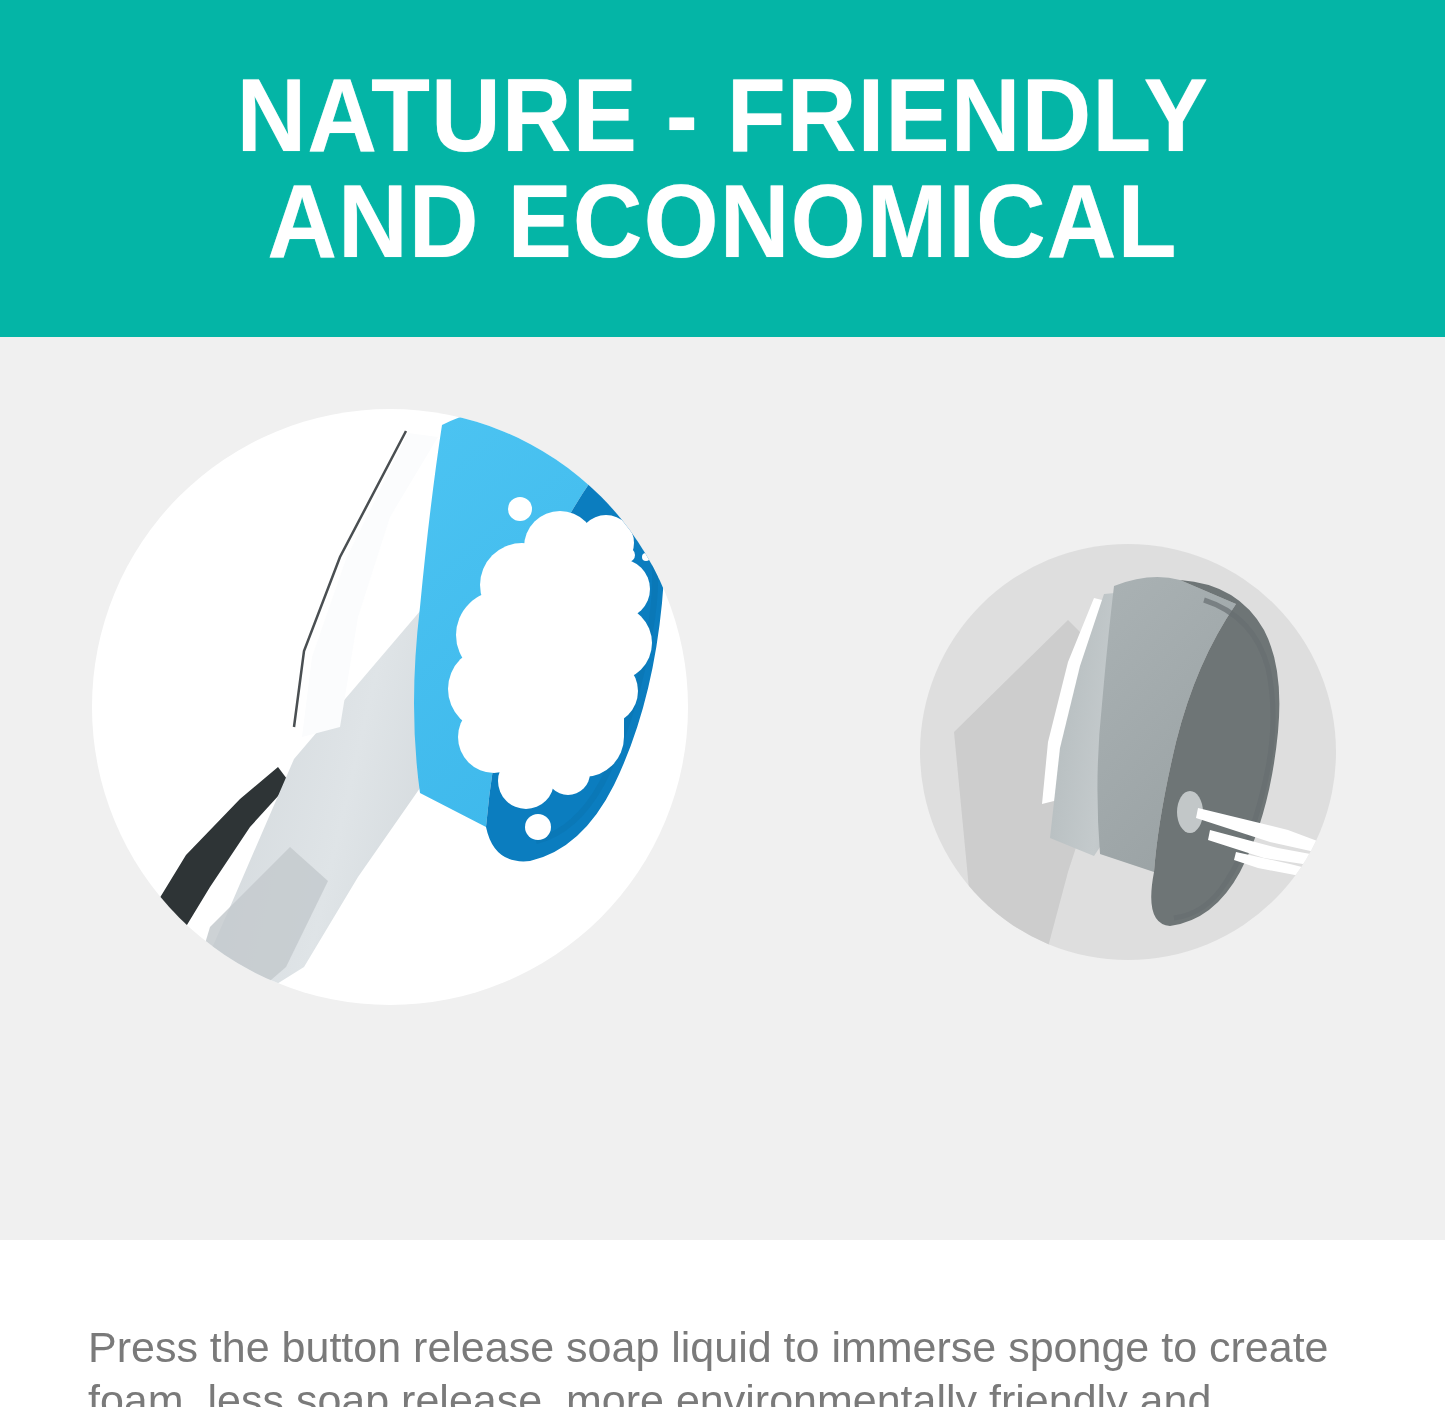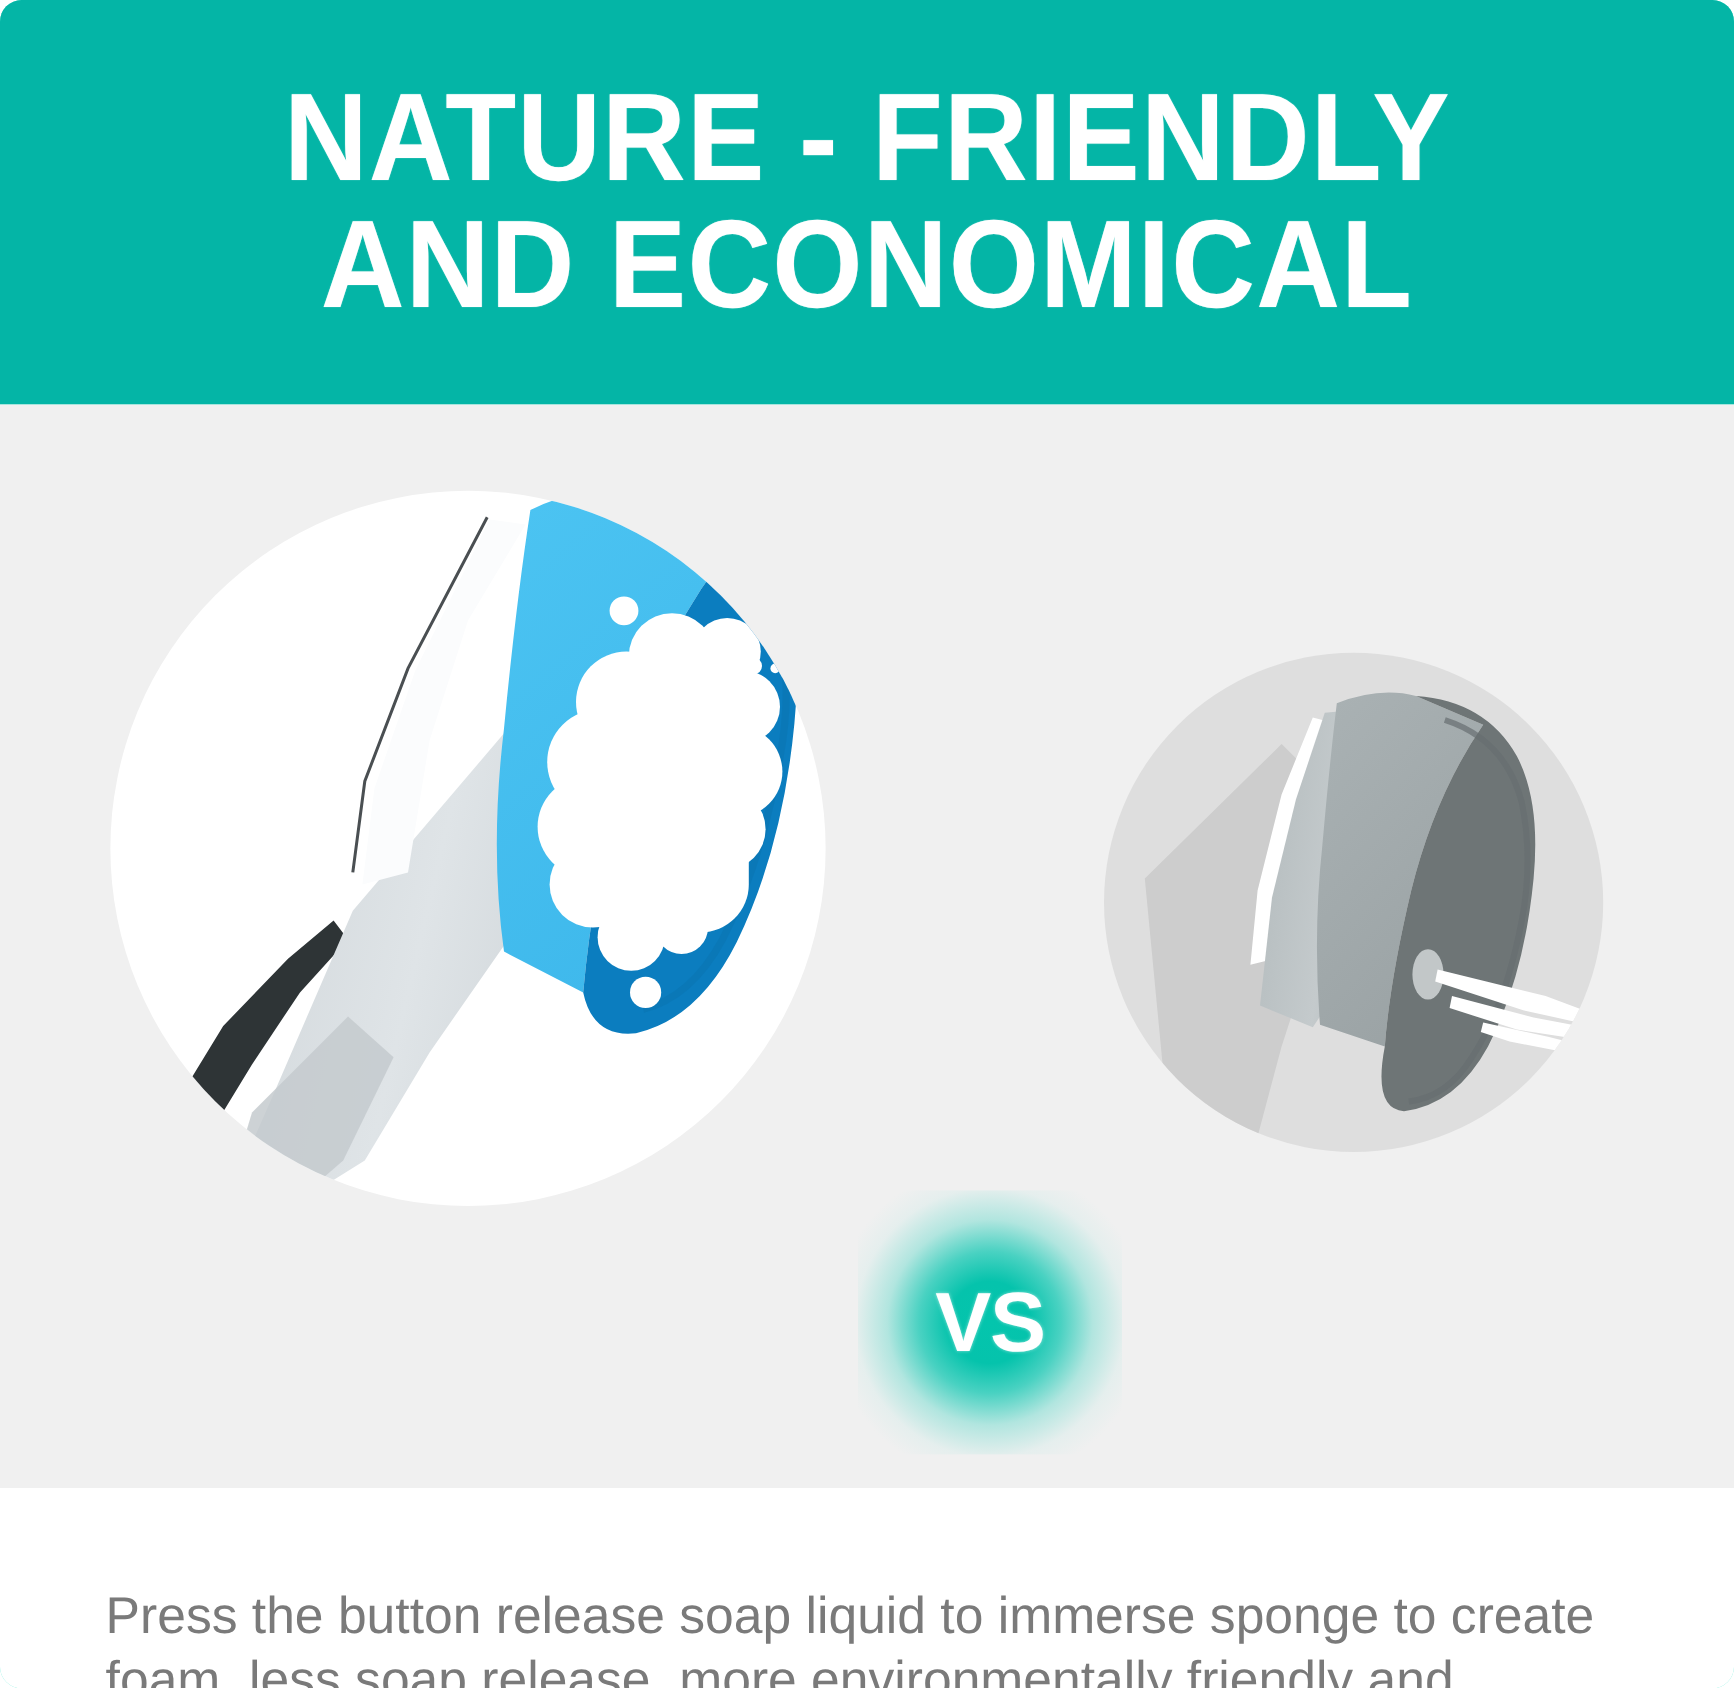--- a/index.html
+++ b/index.html
@@ -7,23 +7,22 @@
     padding: 0;
     background: #ffffff;
   }
   body {
     font-family: "Liberation Sans", sans-serif;
   }
   #page {
     position: relative;
     width: 1445px;
     height: 1407px;
-    background: #5eead4;
+    background: #f0abfc;
     overflow: hidden;
-    border-radius: 18px;
   }
 
   
   #header-banner {
     position: absolute;
     left: 0;
     top: 0;
     width: 1445px;
     height: 337px;
     background: #04b5a6;
@@ -228,23 +227,20 @@
             <circle cx="430" cy="102" r="12"></circle>
             <circle cx="538" cy="148" r="7"></circle>
             <circle cx="556" cy="150" r="4"></circle>
             <circle cx="386" cy="340" r="9"></circle>
             <circle cx="448" cy="420" r="13"></circle>
           </g>
         </g>
       </svg>
     </div>
 
-    <div id="vs-badge">
-      <span id="vs-label">VS</span>
-    </div>
 
     <div id="right-illustration">
       <svg viewBox="0 0 420 420" width="420" height="420">
         <defs>
           <clipPath id="clip-right-circle">
             <circle cx="210" cy="210" r="208"></circle>
           </clipPath>
           <linearGradient id="grad-gray-handle" x1="0" y1="0" x2="1" y2="0.3">
             <stop offset="0%" stop-color="#b2babc"></stop>
             <stop offset="60%" stop-color="#c4caCc"></stop>

